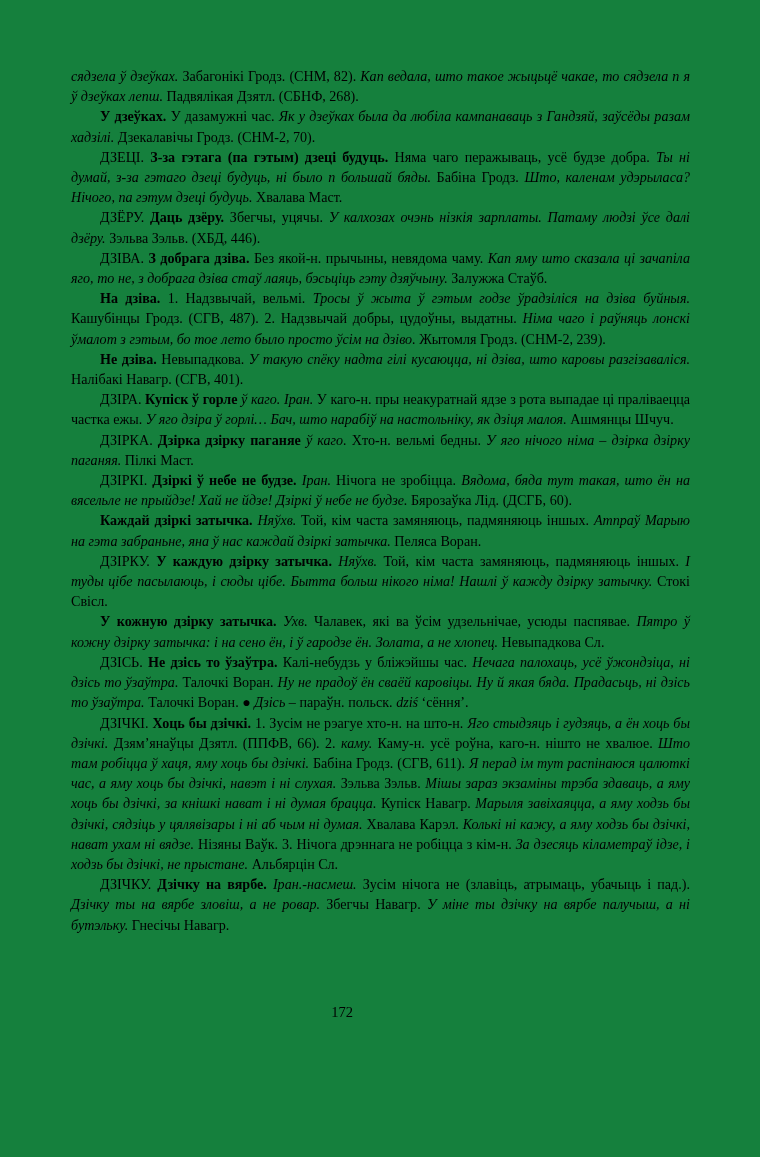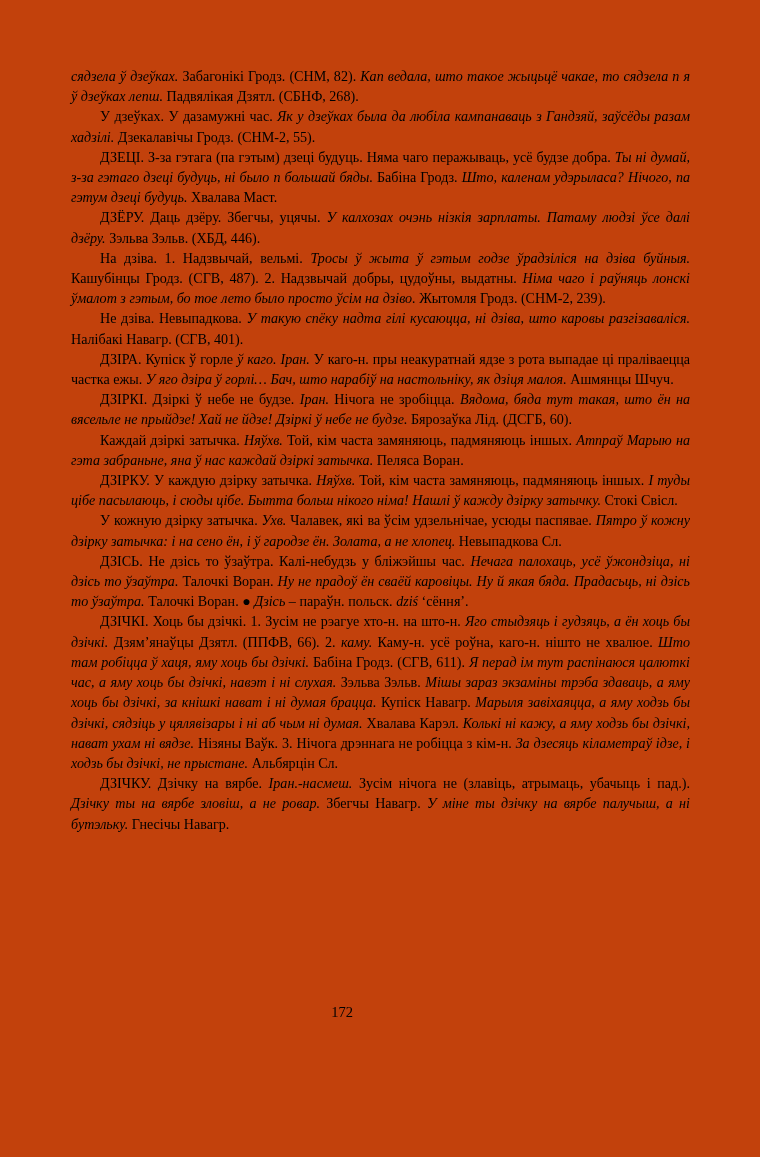--- a/index.html
+++ b/index.html
@@ -10,21 +10,21 @@
   body {
     width: 760px;
     height: 1157px;
     font-family: "Liberation Serif", "DejaVu Serif", serif;
     color: #000000;
   }
   #page {
     position: relative;
     width: 760px;
     height: 1157px;
-    background: #c2410c;
+    background: #15803d;
     overflow: hidden;
   }
   #textblock {
     position: absolute;
     left: 71px;
     top: 66px;
     width: 619px;
     font-size: 14.1px;
     line-height: 20.2px;
     text-align: justify;
@@ -33,21 +33,21 @@
     hyphens: none;
   }
   .para {
     margin: 0;
     padding: 0;
     text-indent: 0;
   }
   .para.ind {
     text-indent: 29px;
   }
-  .b   { font-weight: normal; }
+  .b   { font-weight: bold; }
   .i   { font-style: italic; }
   .bul { font-weight: bold; }
   #pagenum {
     position: absolute;
     left: 0;
     top: 1003px;
     width: 684px;
     text-align: center;
     font-family: "Liberation Serif", "DejaVu Serif", serif;
     font-size: 14.5px;
@@ -55,26 +55,28 @@
     color: #000000;
   }
 </style>
 </head>
 <body>
 
 <div id="page">
 
   <div id="textblock">
       <p class="para"><span class="i">сядзела ў дзеўках.</span><span> Забагонікі Гродз. (СНМ, 82). </span><span class="i">Кап ведала, што такое жыцьцё чакае, то сядзела п я ў дзеўках лепш.</span><span>  Падвялікая Дзятл. (СБНФ, 268).</span></p>
-      <p class="para ind"><span class="b">У дзеўках.</span><span> У дазамужні час. </span><span class="i">Як у дзеўках была да любіла кампанаваць з Гандзяй, заўсёды разам хадзілі.</span><span> Дзекалавічы Гродз. (СНМ-2, 55).</span></p>
+      <p class="para ind"><span class="b">У дзеўках.</span><span> У дазамужні час. </span><span class="i">Як у дзеўках была да любіла кампанаваць з Гандзяй, заўсёды разам хадзілі.</span><span> Дзекалавічы Гродз. (СНМ-2, 70).</span></p>
       <p class="para ind"><span>ДЗЕЦІ. </span><span class="b">З-за гэтага (па гэтым) дзеці будуць.</span><span> Няма чаго перажываць, усё будзе добра. </span><span class="i">Ты ні думай, з-за гэтаго дзеці будуць, ні было п большай бяды.</span><span> Бабіна Гродз. </span><span class="i">Што, каленам удэрылаcа? Нічого, па гэтум дзеці будуць.</span><span> Хвалава Маст.</span></p>
       <p class="para ind"><span>ДЗЁРУ. </span><span class="b">Даць дзёру.</span><span> Збегчы, уцячы. </span><span class="i">У калхозах очэнь нізкія зарплаты. Патаму людзі ўсе далі дзёру.</span><span> Зэльва Зэльв. (ХБД, 446).</span></p>
+      <p class="para ind"><span>ДЗІВА. </span><span class="b">З добрага дзіва.</span><span> Без якой-н. прычыны, невядома чаму. </span><span class="i">Кап яму што сказала ці зачапіла яго, то не, з добрага дзіва стаў лаяць, бэсьціць гэту дзяўчыну.</span><span> Залужжа Стаўб.</span></p>
       <p class="para ind"><span class="b">На дзіва.</span><span> 1. Надзвычай, вельмі. </span><span class="i">Тросы ў жыта ў гэтым годзе ўрадзіліся на дзіва буйныя.</span><span> Кашубінцы Гродз. (СГВ, 487). 2. Надзвычай добры, цудоўны, выдатны. </span><span class="i">Німа чаго і раўняць лонскі ўмалот з гэтым, бо тое лето было просто ўсім на дзіво.</span><span> Жытомля Гродз. (СНМ-2, 239).</span></p>
       <p class="para ind"><span class="b">Не дзіва.</span><span> Невыпадкова. </span><span class="i">У такую спёку надта гілі кусаюцца, ні дзіва, што каровы разгізаваліся.</span><span> Налібакі Навагр. (СГВ, 401).</span></p>
       <p class="para ind"><span>ДЗІРА. </span><span class="b">Купіск ў горле</span><span class="i">  ў каго. Іран.</span><span> У каго-н. пры неакуратнай ядзе з рота выпадае ці пралiваецца частка ежы. </span><span class="i">У яго дзіра ў горлі… Бач, што нарабіў на настольніку, як дзіця малоя.</span><span> Ашмянцы Шчуч.</span></p>
+      <p class="para ind"><span>ДЗІРКА. </span><span class="b">Дзірка дзірку паганяе</span><span class="i"> ў каго.</span><span> Хто-н. вельмі бедны. </span><span class="i">У яго нічого німа – дзірка дзірку паганяя.</span><span> Пілкі Маст.</span></p>
       <p class="para ind"><span>ДЗІРКІ. </span><span class="b">Дзіркі ў небе не будзе.</span><span class="i">  Іран.</span><span> Нічога не зробіцца. </span><span class="i">Вядома, бяда тут такая, што ён на вясельле не прыйдзе! Хай не йдзе! Дзіркі ў небе не будзе.</span><span> Бярозаўка Лід. (ДСГБ, 60).</span></p>
       <p class="para ind"><span class="b">Каждай дзіркі затычка.</span><span class="i"> Няўхв.</span><span> Той, кім часта замяняюць, падмяняюць іншых. </span><span class="i">Атпраў Марыю на гэта забраньне, яна ў нас каждай дзіркі затычка.</span><span> Пеляса Воран.</span></p>
       <p class="para ind"><span>ДЗІРКУ. </span><span class="b">У каждую дзірку затычка.</span><span class="i"> Няўхв.</span><span> Той, кім часта замяняюць, падмяняюць іншых. </span><span class="i">І туды цібе пасылаюць, і сюды цібе. Бытта больш нікого німа! Нашлі ў кажду дзірку затычку.</span><span> Стокі Свісл.</span></p>
       <p class="para ind"><span class="b">У кожную дзірку затычка.</span><span class="i"> Ухв.</span><span> Чалавек, які ва ўсім удзельнічае, усюды паспявае. </span><span class="i">Пятро ў кожну дзірку затычка: і на сено ён, і ў гародзе ён. Золата, а не хлопец.</span><span> Невыпадкова Сл.</span></p>
       <p class="para ind"><span>ДЗІСЬ. </span><span class="b">Не дзісь то ўзаўтра.</span><span> Калі-небудзь у бліжэйшы час. </span><span class="i">Нечага палохаць, усё ўжондзіца, ні дзісь то ўзаўтра.</span><span> Талочкі Воран. </span><span class="i">Ну не прадоў ён сваёй каровіцы. Ну й якая бяда. Прадасьць, ні дзісь то ўзаўтра.</span><span> Талочкі Воран. </span><span class="bul">●</span><span class="i"> Дзісь</span><span> – параўн. польск. </span><span class="i">dziś</span><span> ‘сёння’.</span></p>
       <p class="para ind"><span>ДЗІЧКІ. </span><span class="b">Хоць бы дзічкі.</span><span> 1. Зусім не рэагуе хто-н. на што-н. </span><span class="i">Яго стыдзяць і гудзяць, а ён хоць бы дзічкі.</span><span> Дзям’янаўцы Дзятл. (ППФВ, 66). 2. </span><span class="i">каму.</span><span> Каму-н. усё роўна, каго-н. нішто не хвалюе. </span><span class="i">Што там робіцца ў хаця, яму хоць бы дзічкі.</span><span> Бабіна Гродз. (СГВ, 611). </span><span class="i">Я перад ім тут распінаюся цалюткі час, а яму хоць бы дзічкі, навэт і ні слухая.</span><span> Зэльва Зэльв. </span><span class="i">Мішы зараз экзаміны трэба здаваць, а яму хоць бы дзічкі, за кнішкі нават і ні думая брацца.</span><span> Купіск Навагр. </span><span class="i">Марыля завіхаяцца, а яму ходзь бы дзічкі, сядзіць у цялявізары і ні аб чым ні думая.</span><span> Хвалава Карэл. </span><span class="i">Колькі ні кажу, а яму ходзь бы дзічкі, нават ухам ні вядзе.</span><span> Нізяны Ваўк. 3. Нічога дрэннага не робіцца з кім-н. </span><span class="i">За дзесяць кіламетраў ідзе, і ходзь бы дзічкі, не прыстане.</span><span> Альбярцін Сл.</span></p>
       <p class="para ind"><span>ДЗІЧКУ. </span><span class="b">Дзічку на вярбе.</span><span class="i"> Іран.-насмеш.</span><span> Зусім нічога не (злавіць, атрымаць, убачыць і пад.). </span><span class="i">Дзічку ты на вярбе зловіш, а не ровар.</span><span> Збегчы Навагр. </span><span class="i">У міне ты дзічку на вярбе палучыш, а ні бутэльку.</span><span> Гнесічы Навагр.</span></p>
     </div>
 
   <div id="pagenum">172</div>

